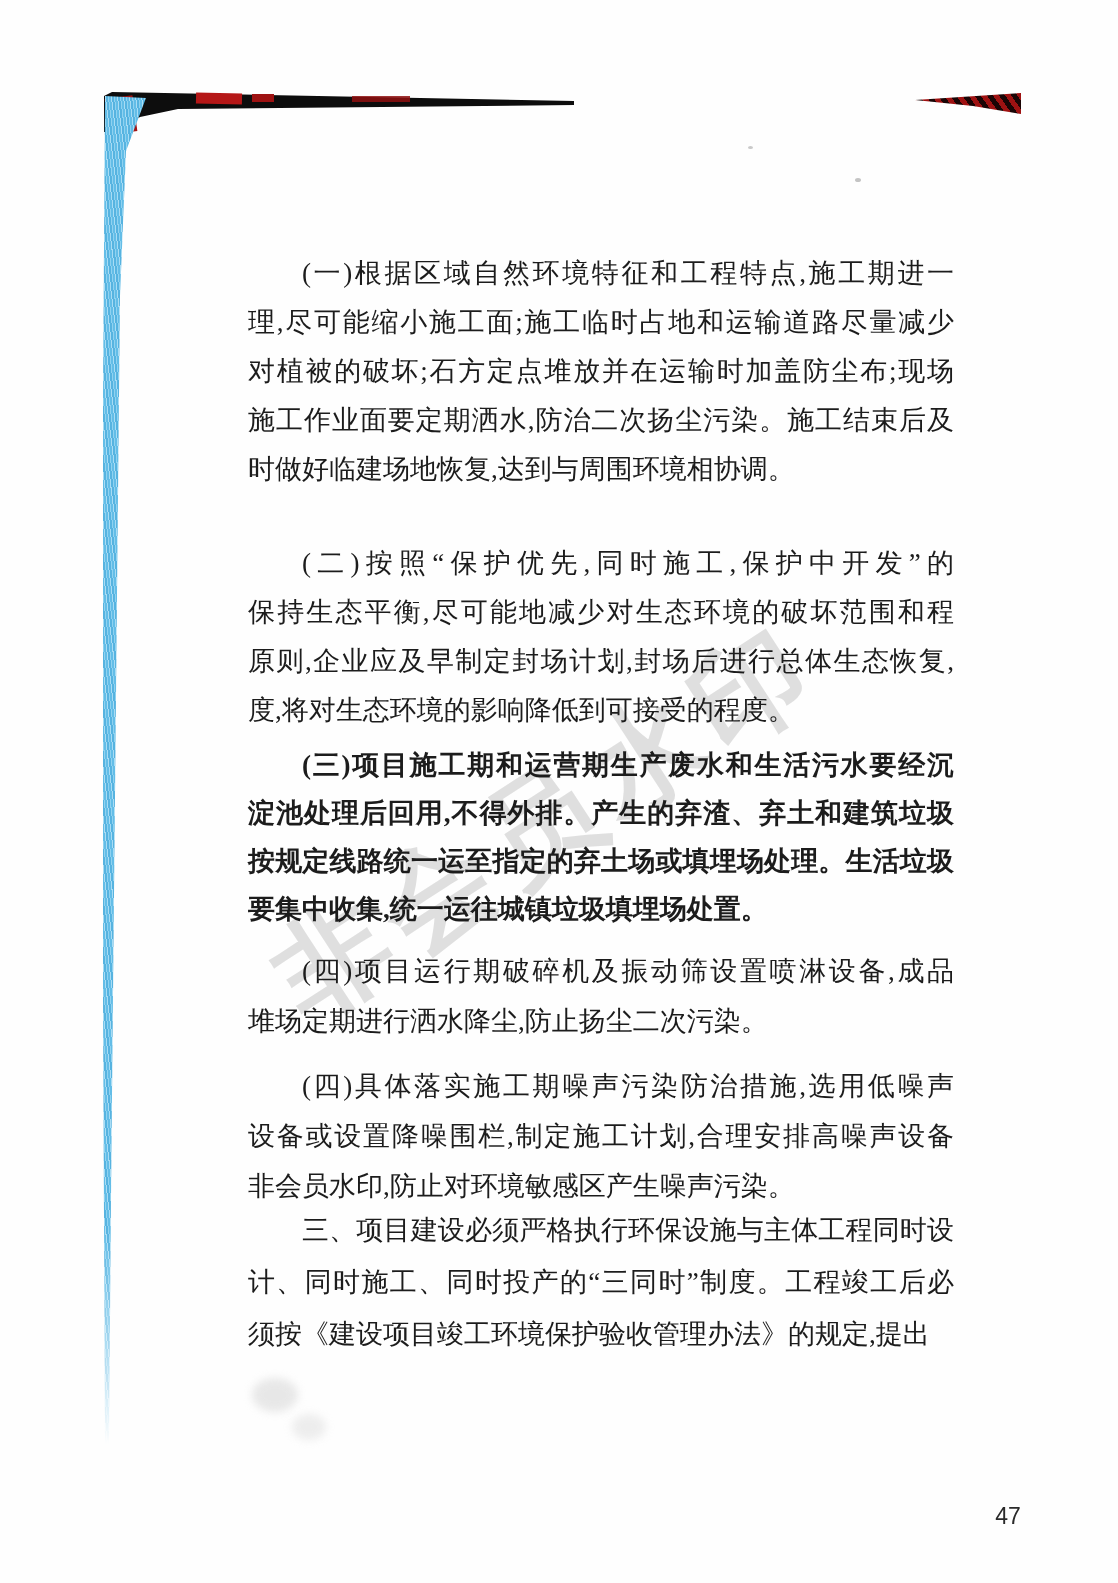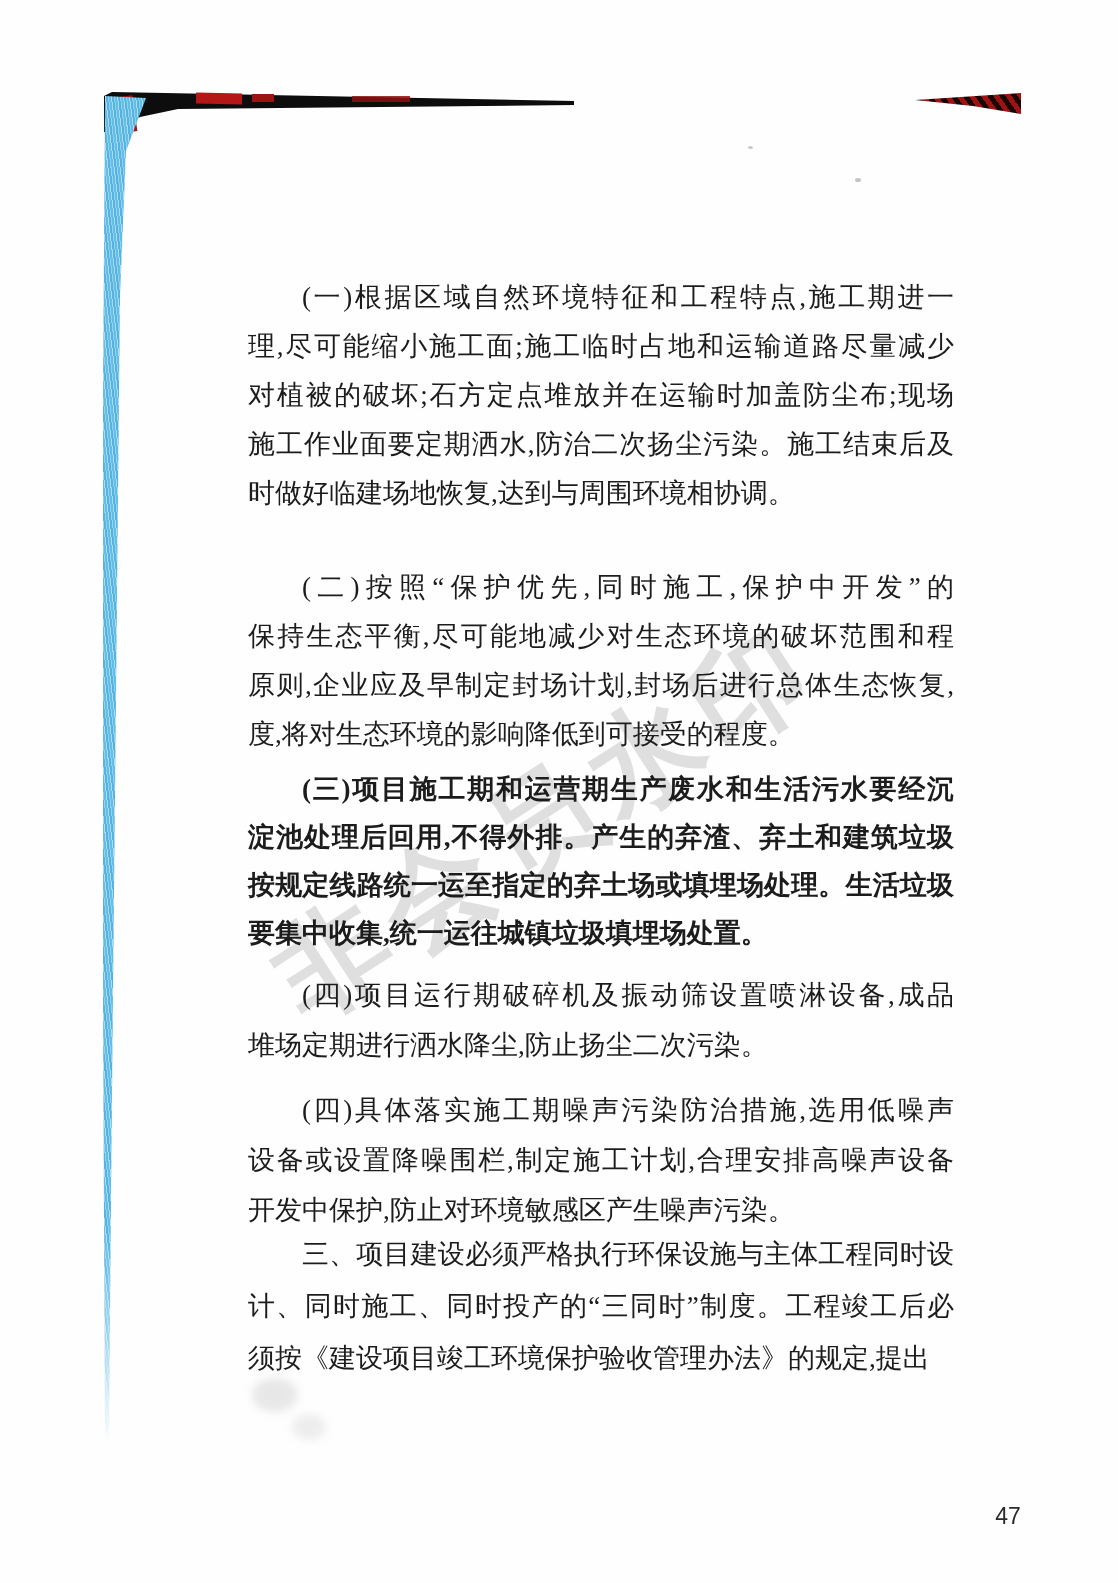--- a/index.html
+++ b/index.html
@@ -43,21 +43,21 @@
   
   .watermark{
     position:absolute;left:236px;top:762px;width:620px;height:120px;
     transform:rotate(-33deg);transform-origin:center;
     font-size:112px;font-weight:bold;line-height:120px;
     color:#c7c7c7;opacity:.55;letter-spacing:12px;white-space:nowrap;
     text-align:center;user-select:none;
   }
 
   
-  .para{position:absolute;left:248px;width:706px;color:#1c1c1c;margin-top:24px;}
+  .para{position:absolute;left:248px;width:706px;color:#1c1c1c;}
   .line{
     width:706px;font-size:27px;line-height:40px;
     text-align:justify;text-align-last:justify;text-justify:inter-character;
     white-space:nowrap;overflow:visible;
   }
   .line.indent{text-indent:54px;}
   .line.short{text-align-last:left;}
   .p1{top:253px;} .p1 .line{height:49px;}
   .p2{top:543px;} .p2 .line{height:49px;}
   .p3{top:745px;} .p3 .line{height:48px;font-weight:bold;}
@@ -113,21 +113,21 @@
   </div>
 
   <div class="para p4">
     <div class="line indent">(四)项目运行期破碎机及振动筛设置喷淋设备,成品</div>
     <div class="line short">堆场定期进行洒水降尘,防止扬尘二次污染。</div>
   </div>
 
   <div class="para p5">
     <div class="line indent">(四)具体落实施工期噪声污染防治措施,选用低噪声</div>
     <div class="line">设备或设置降噪围栏,制定施工计划,合理安排高噪声设备</div>
-    <div class="line short">开发中保护,防止对环境敏感区产生噪声污染。</div>
+    <div class="line short">非会员水印,防止对环境敏感区产生噪声污染。</div>
   </div>
 
   <div class="para p6">
     <div class="line indent">三、项目建设必须严格执行环保设施与主体工程同时设</div>
     <div class="line">计、同时施工、同时投产的“三同时”制度。工程竣工后必</div>
     <div class="line short">须按《建设项目竣工环境保护验收管理办法》的规定,提出</div>
   </div>
 
   <div class="page-number">47</div>
 

